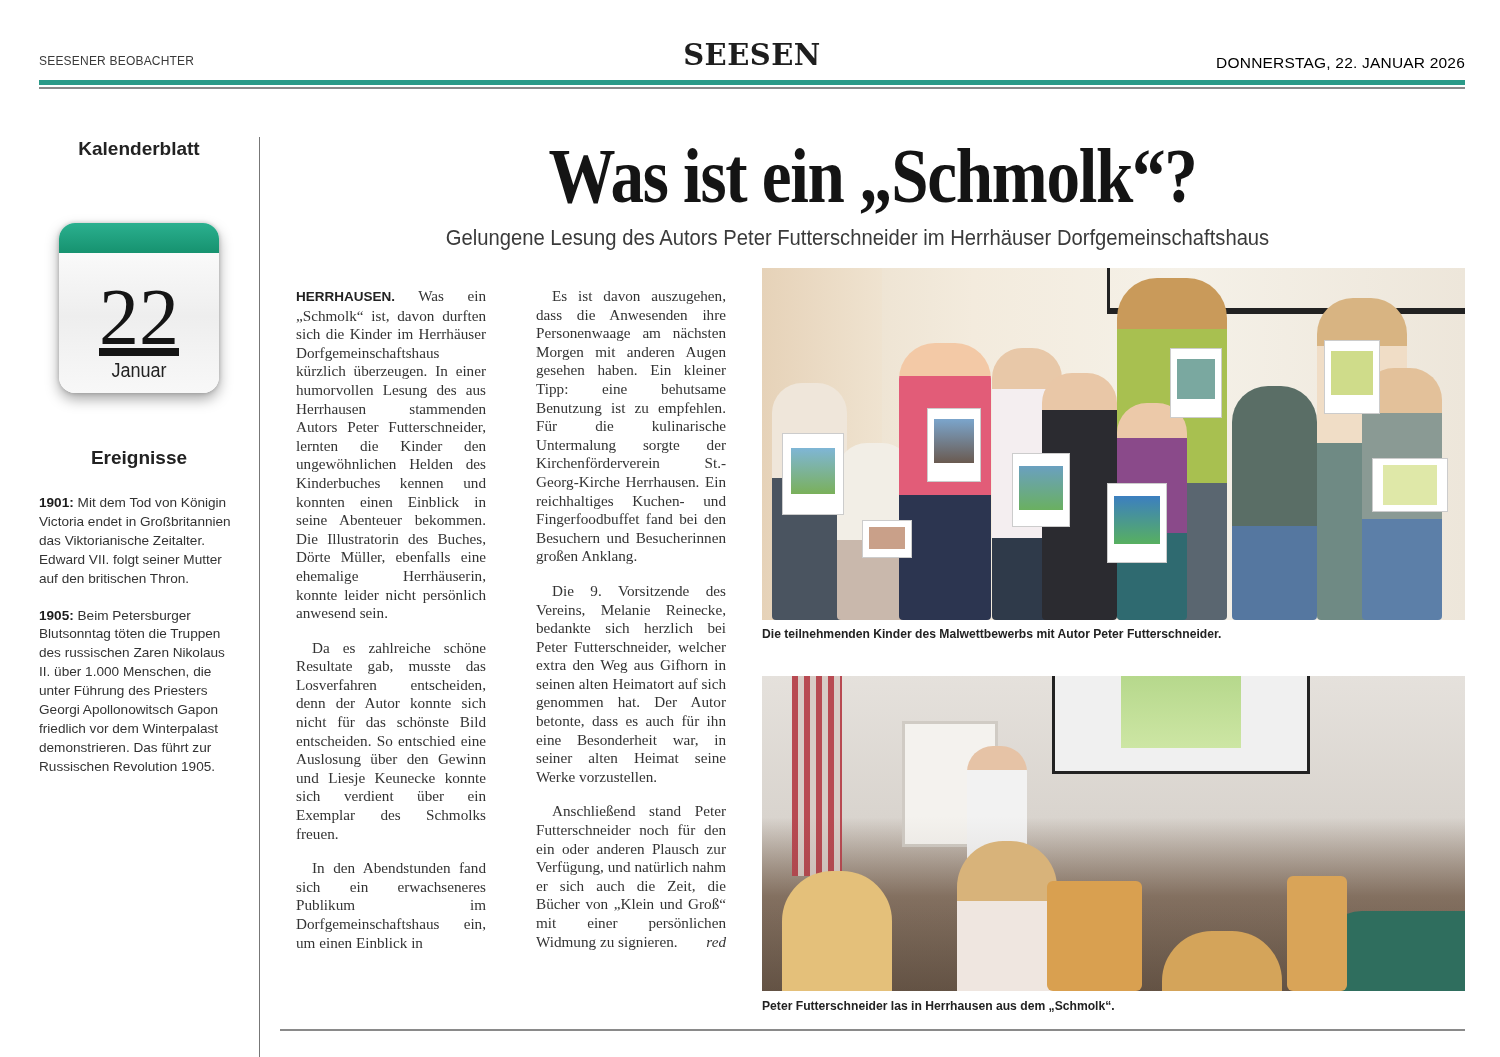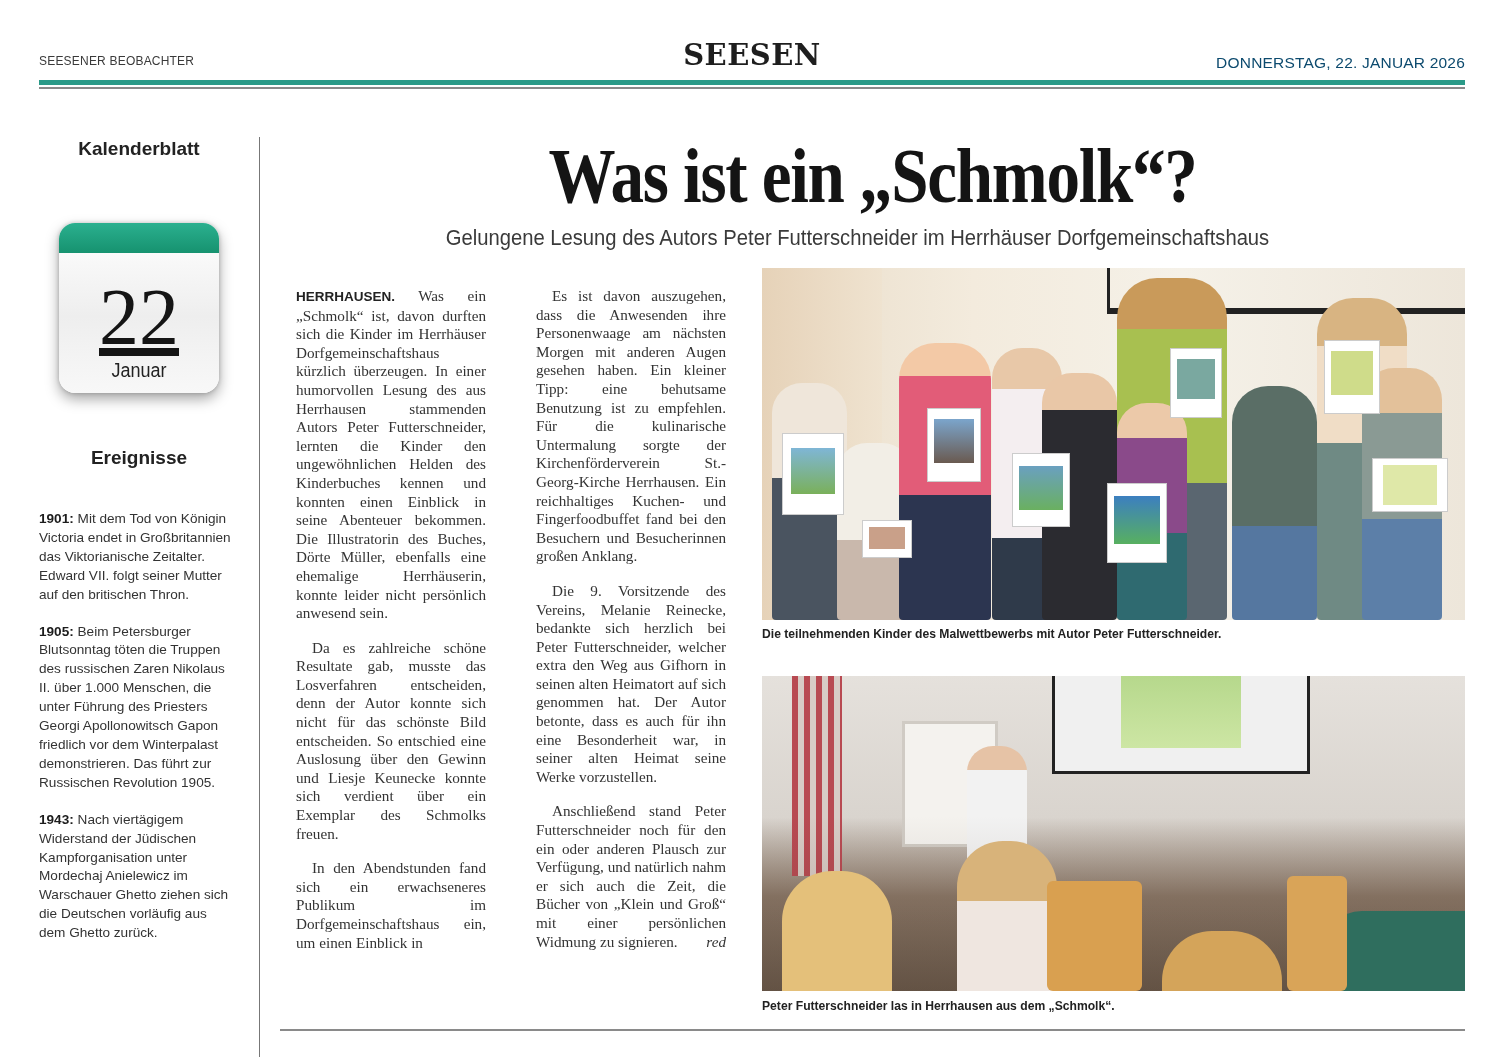--- a/index.html
+++ b/index.html
@@ -3,34 +3,34 @@
 <meta charset="utf-8">
 <style>
   html, body { margin: 0; padding: 0; }
   body {
     width: 1500px; height: 1057px; background: #ffffff; position: relative; overflow: hidden;
     font-family: "Liberation Sans", sans-serif; color: #2a2a2a;
   }
   .masthead { position: absolute; left: 39px; top: 38px; width: 1426px; height: 52px; }
   .masthead .paper { position: absolute; left: 0; top: 16px; font-size: 12px; letter-spacing: 0.2px; color: #3a3a3a; }
   .masthead .section { position: absolute; left: 0; right: 0; top: 0; text-align: center; font-family: "DejaVu Serif", serif; font-weight: bold; font-size: 29px; color: #1e1e1e; letter-spacing: 0.5px; }
-  .masthead .date { position: absolute; right: 0; top: 16px; font-size: 15.5px; color: #0c4a6e; letter-spacing: 0.2px; }
+  .masthead .date { position: absolute; right: 0; top: 16px; font-size: 15.5px; color: #000000; letter-spacing: 0.2px; }
   .rule-teal { position: absolute; left: 39px; top: 80px; width: 1426px; height: 5px; background: #2a9a88; }
   .rule-grey { position: absolute; left: 39px; top: 87px; width: 1426px; height: 2px; background: #8a8a8a; }
 
   .sidebar { position: absolute; left: 39px; top: 138px; width: 200px; }
   .sidebar .kal-title { text-align: center; font-weight: bold; font-size: 19px; color: #222; margin-left: 0; width: 200px; }
   .calendar { position: absolute; left: 20px; top: 85px; width: 160px; height: 170px; border-radius: 16px;
     background: linear-gradient(#ffffff, #eeeeee 55%, #f8f8f8); box-shadow: 0 6px 14px rgba(0,0,0,0.35), 0 0 4px rgba(0,0,0,0.2); overflow: hidden; }
   .calendar .top { height: 30px; background: linear-gradient(#2bb08f, #16926f); }
   .calendar .day { text-align: center; font-family: "Liberation Serif", serif; font-size: 80px; line-height: 80px; color: #151515; margin-top: 24px; text-decoration: underline; }
   .calendar .month { text-align: center; font-size: 20px; color: #222; margin-top: 2px; transform: scaleX(0.9); }
   .sidebar .ev-title { position: absolute; top: 309px; width: 200px; text-align: center; font-weight: bold; font-size: 19px; color: #222; }
   .events { position: absolute; top: 356px; left: 0; width: 195px; font-size: 13.6px; line-height: 18.9px; color: #333; }
-  .events p { margin: 16px 0 18px 0; }
+  .events p { margin: 0 0 18px 0; }
   .events b { color: #1c1c1c; }
   .vrule { position: absolute; left: 259px; top: 137px; width: 1px; height: 920px; background: #777; }
 
   .headline { position: absolute; left: 280px; top: 133px; width: 1185px; text-align: center; font-family: "Liberation Serif", serif; font-weight: bold; font-size: 78px; line-height: 86px; color: #141414; letter-spacing: -1.5px; transform: scaleX(0.86); transform-origin: center; }
   .subline { position: absolute; left: 280px; top: 226px; width: 1155px; text-align: center; font-size: 21.5px; color: #3a3a3a; transform: scaleX(0.94); transform-origin: center; }
 
   .col { position: absolute; top: 271px; width: 222px; font-family: "Liberation Serif", serif; font-size: 15.2px; line-height: 18.6px; color: #333; text-align: justify; hyphens: manual; }
   .col p { margin: 16px; }
   .col p.indent { text-indent: 16px; }
   .col1 { left: 280px; }
@@ -64,21 +64,20 @@
   <div class="kal-title">Kalenderblatt</div>
   <div class="calendar">
     <div class="top"></div>
     <div class="day">22</div>
     <div class="month">Januar</div>
   </div>
   <div class="ev-title">Ereignisse</div>
   <div class="events">
     <p><b>1901:</b><span> Mit dem Tod von Königin Victoria endet in Großbritannien das Viktorianische Zeitalter. Edward VII. folgt seiner Mutter auf den britischen Thron.</span></p>
     <p><b>1905:</b><span> Beim Petersburger Blutsonntag töten die Truppen des russischen Zaren Nikolaus II. über 1.000 Menschen, die unter Führung des Priesters Georgi Apollonowitsch Gapon friedlich vor dem Winterpalast demonstrieren. Das führt zur Russischen Revolution 1905.</span></p>
-    <p><b>1943:</b><span> Nach viertägigem Widerstand der Jüdischen Kampforganisation unter Mordechaj Anielewicz im Warschauer Ghetto ziehen sich die Deutschen vorläufig aus dem Ghetto zurück.</span></p>
   </div>
 </div>
 <div class="vrule"></div>
 
 <div class="headline">Was ist ein „Schmolk“?</div>
 <div class="subline">Gelungene Lesung des Autors Peter Futterschneider im Herrhäuser Dorfgemeinschaftshaus</div>
 
 <div class="col col1">
   <p><span class="dateline">HERRHAUSEN.</span><span> Was ein „Schmolk“ ist, davon durften sich die Kinder im Herrhäuser Dorfgemeinschaftshaus kürzlich überzeugen. In einer humorvollen Lesung des aus Herrhausen stammenden Autors Peter Futterschneider, lernten die Kinder den ungewöhnlichen Helden des Kinderbuches kennen und konnten einen Einblick in seine Abenteuer bekommen. Die Illustratorin des Buches, Dörte Müller, ebenfalls eine ehemalige Herrhäuserin, konnte leider nicht persönlich anwesend sein.</span></p>
   <p class="indent">Da es zahlreiche schöne Resultate gab, musste das Losverfahren entscheiden, denn der Autor konnte sich nicht für das schönste Bild entscheiden. So entschied eine Auslosung über den Gewinn und Liesje Keunecke konnte sich verdient über ein Exemplar des Schmolks freuen.</p>

